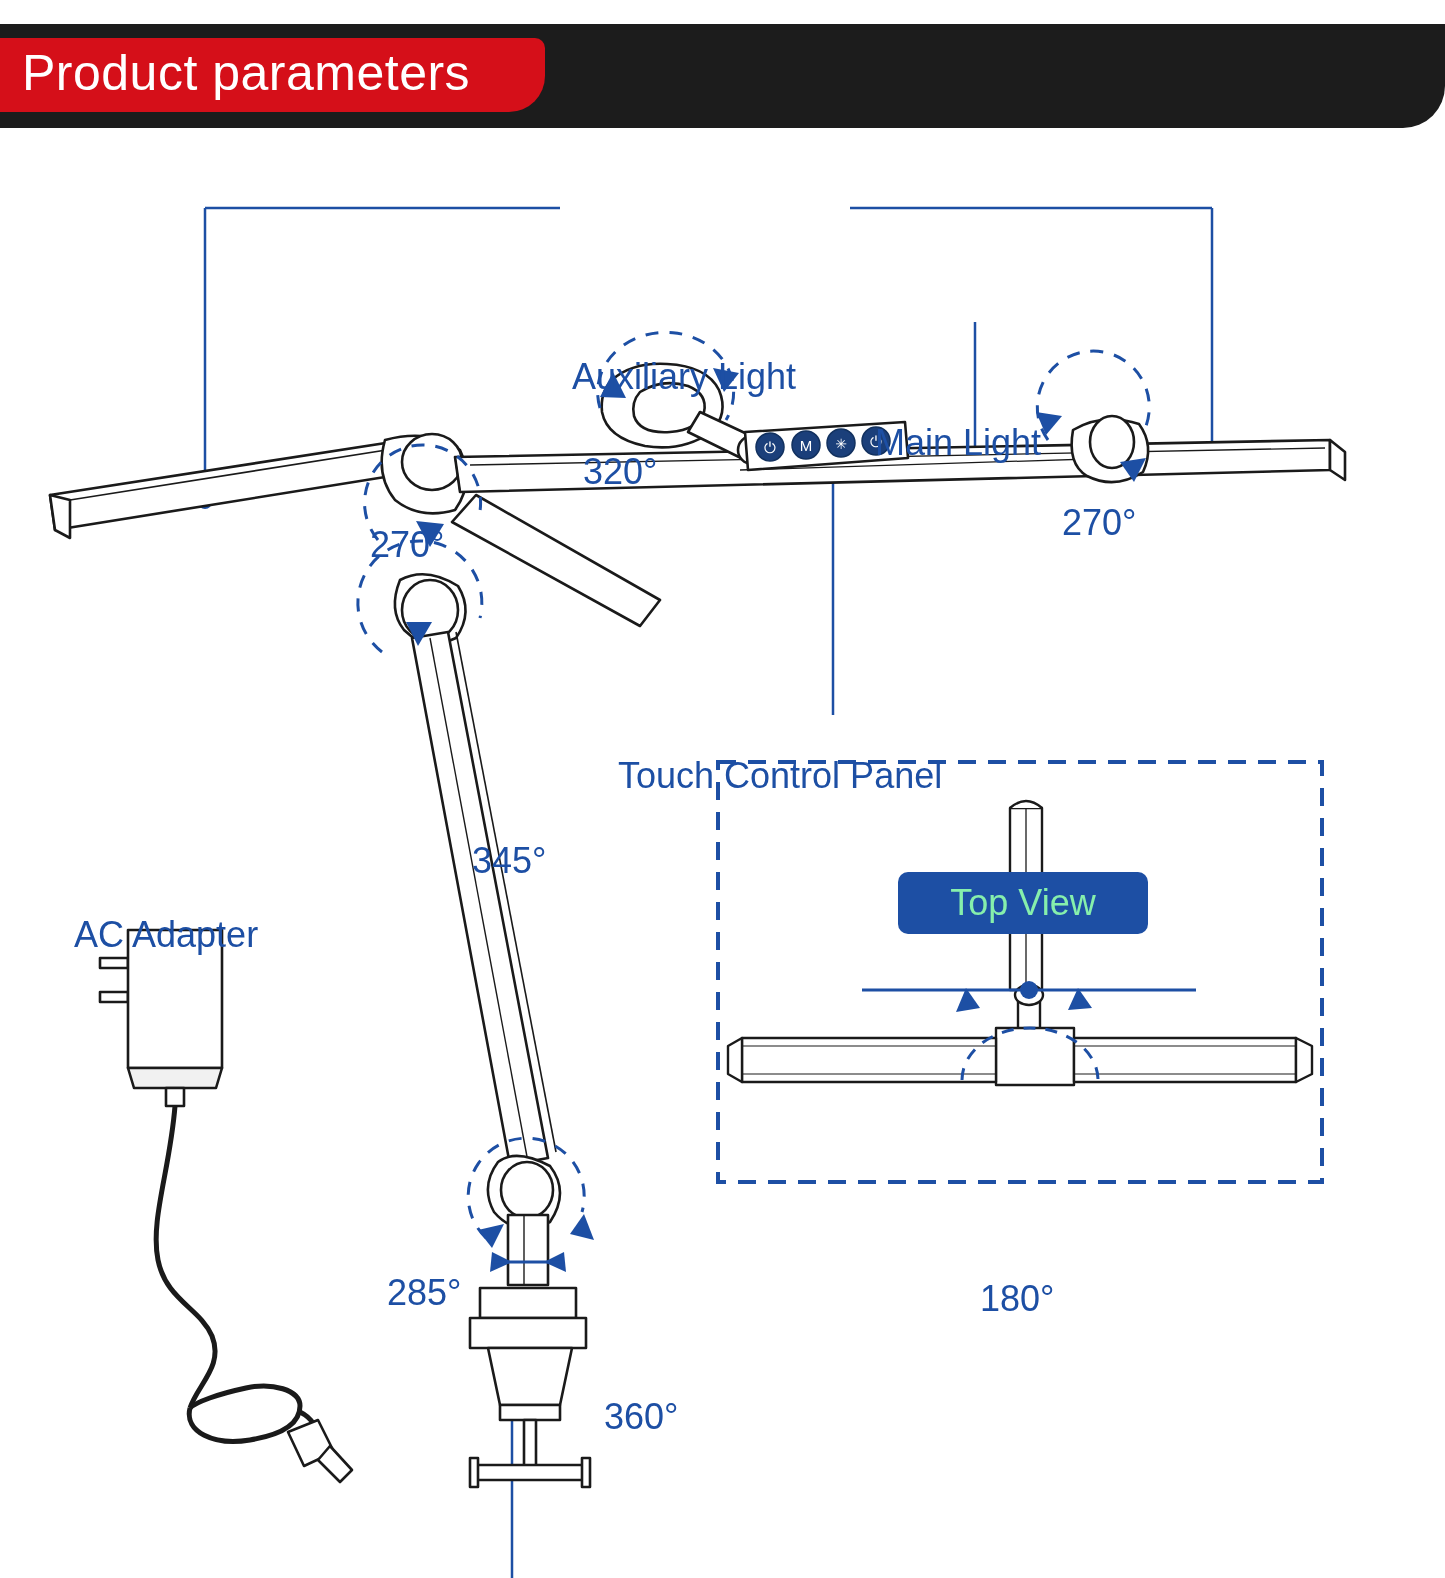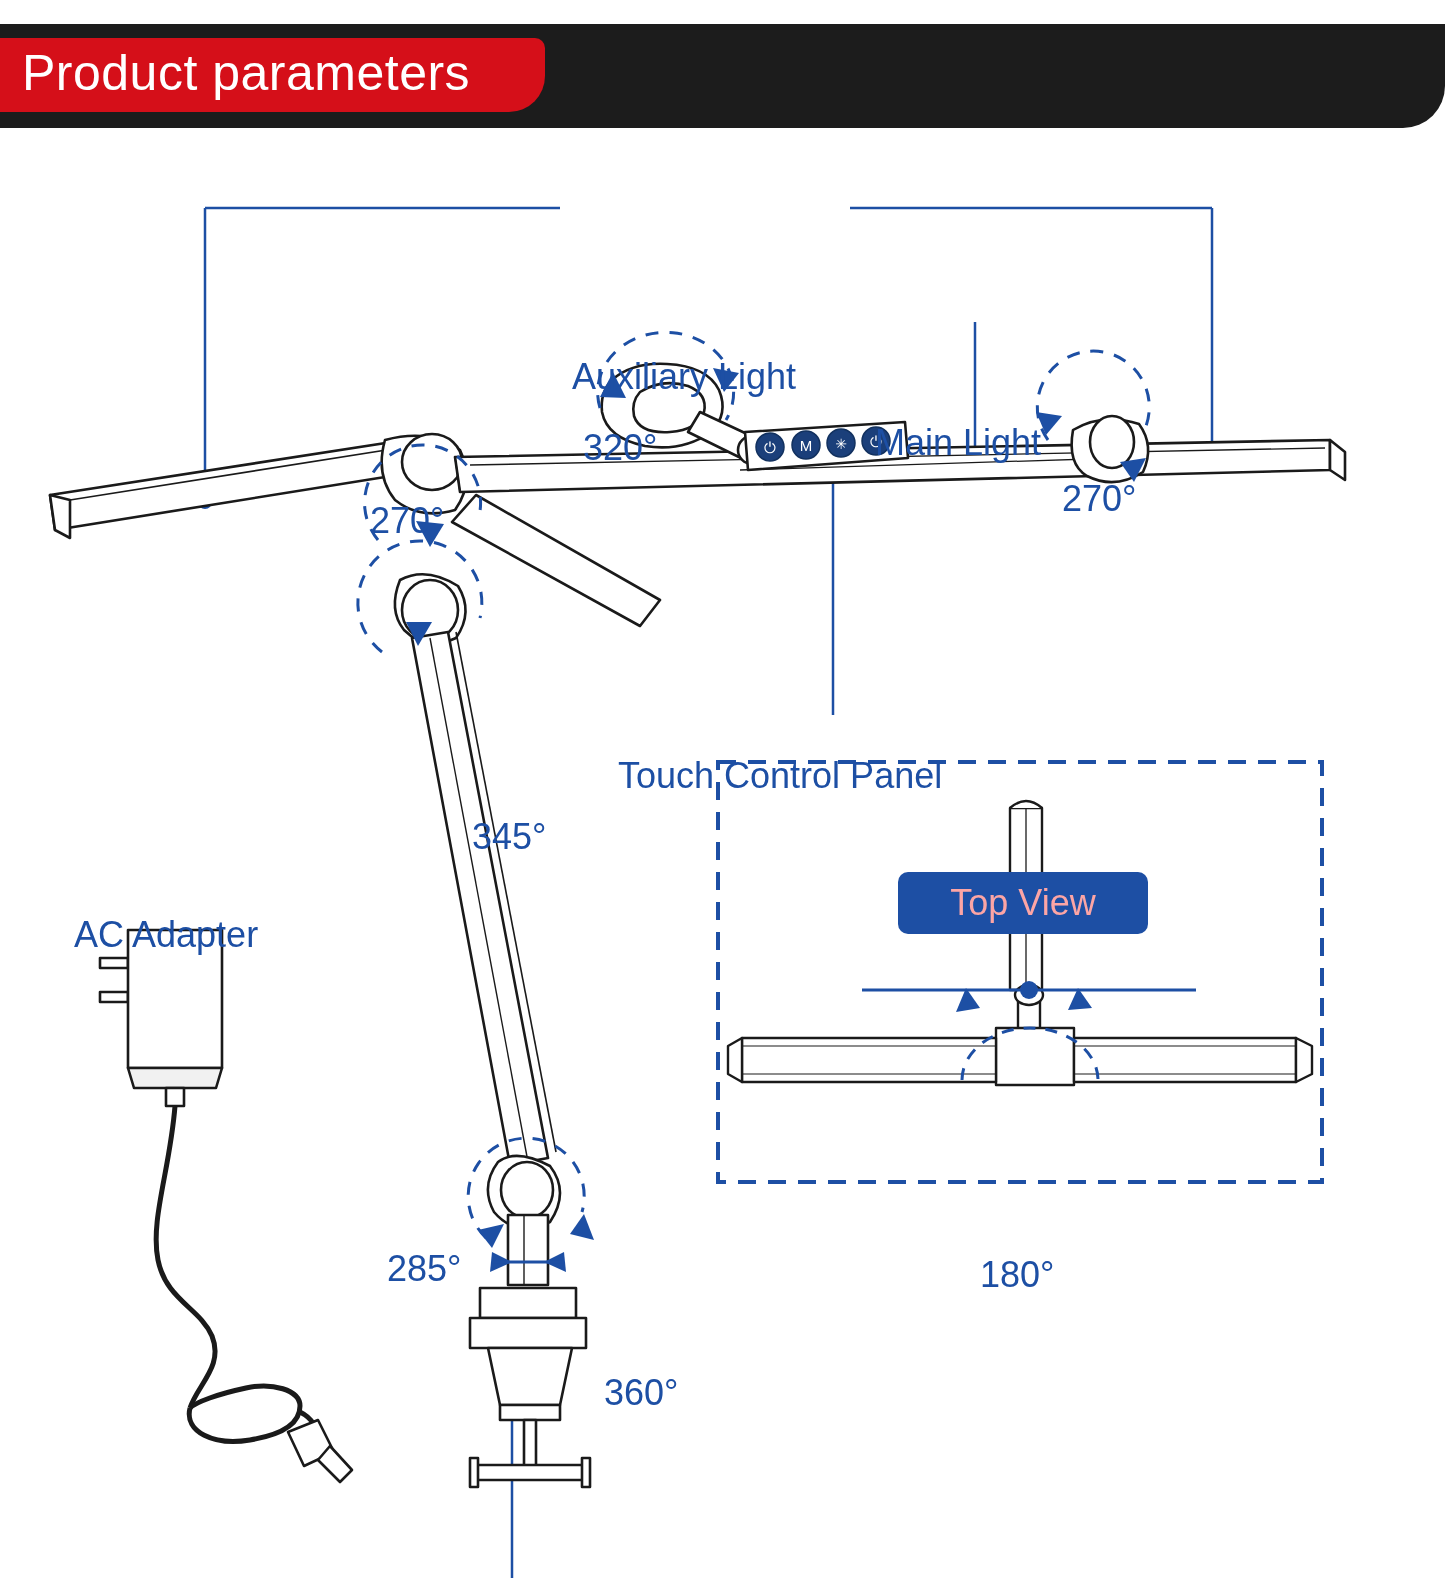--- a/index.html
+++ b/index.html
@@ -62,21 +62,21 @@
   }
 
   
   .dlabel {
     position: absolute;
     color: #1d4fa4;
     white-space: nowrap;
     font-family: "Liberation Sans", sans-serif;
   }
   .lbl-part { font-size: 36px; margin-top: 26px; }
-  .lbl-angle { font-size: 36px; }
+  .lbl-angle { font-size: 36px; margin-top: 24px; }
 
   #label-auxiliary-light { left: 572px; top: 190px; }
   #label-main-light      { left: 875px; top: 256px; }
   #label-touch-panel     { left: 618px; top: 589px; }
   #label-ac-adapter      { left: 74px;  top: 748px; }
 
   #angle-270-left  { left: 370px;  top: 360px; }
   #angle-320       { left = 0; left: 583px;  top: 287px; }
   #angle-270-right { left: 1062px; top: 338px; }
   #angle-345       { left: 472px;  top: 676px; }
@@ -93,21 +93,21 @@
     background: #1d4fa4;
     border-radius: 10px;
   }
   #topview-badge-label {
     position: absolute;
     left: 0; top: 0;
     width: 250px;
     height: 62px;
     line-height: 62px;
     text-align: center;
-    color: #fca5a5;
+    color: #86efac;
     font-size: 36px;
     font-family: "Liberation Sans", sans-serif;
   }
 </style>
 </head>
 <body>
 
 <div id="header-banner">
   <div id="header-black"></div>
   <div id="header-red"></div>

